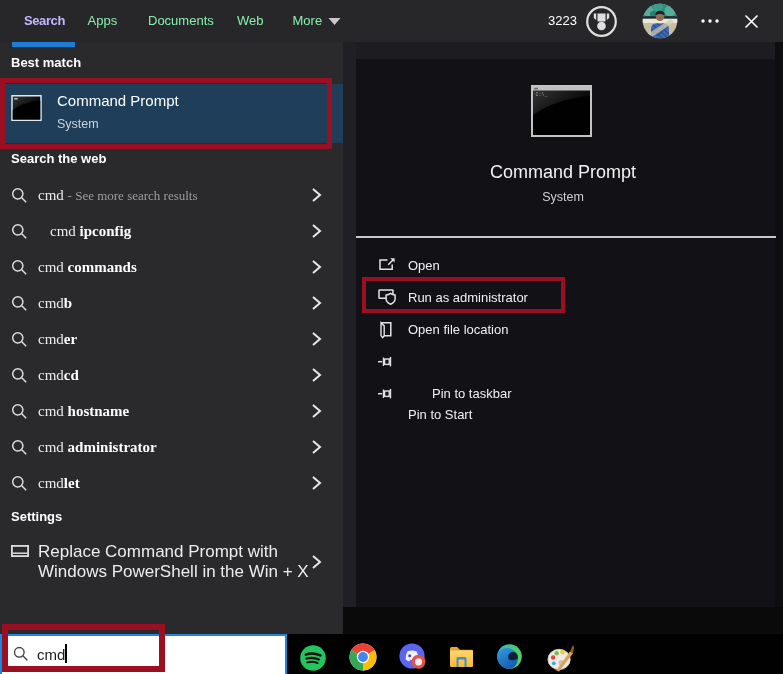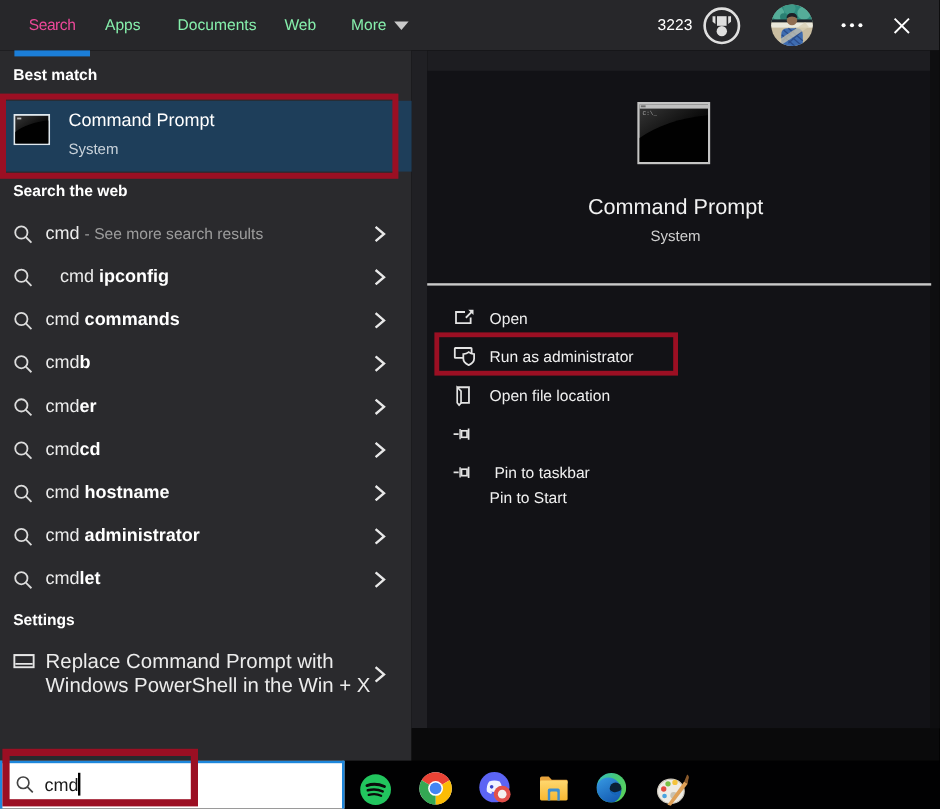--- a/index.html
+++ b/index.html
@@ -8,28 +8,28 @@
   .abs{position:absolute;}
   .topbar{left:0;top:0;width:783px;height:42px;background:#27272a;}
   .leftpanel{left:0;top:42px;width:343px;height:592px;background:#2a2a2d;}
   .gapstrip{left:343px;top:42px;width:13px;height:565px;background:#202024;}
   .rightouter{left:356px;top:42px;width:427px;height:565px;background:#1d1d21;}
   .rightinner{left:356px;top:59px;width:419px;height:548px;background:#121216;}
   .belowright{left:343px;top:607px;width:440px;height:27px;background:#0a0a0b;}
   .taskbar{left:0;top:634px;width:783px;height:40px;background:#010102;}
 
   .tab{top:13px;font-size:13px;line-height:16px;color:#86efac;white-space:nowrap;}
-  .tabsel{color:#ec4899;font-weight:normal;letter-spacing:-0.4px;}
+  .tabsel{color:#c4b5fd;font-weight:bold;letter-spacing:-0.4px;}
   .underline{left:12px;top:42px;width:63px;height:4.5px;background:#1b7ed8;}
 
   .bluerow{left:0;top:84px;width:343px;height:59px;background:#1e3e5a;}
   .redrect{border:5px solid #9b0f23;box-sizing:border-box;}
   .label{font-weight:bold;font-size:13px;line-height:16px;color:#fff;white-space:nowrap;}
 
-  .row-text{font-size:15px;line-height:20px;color:#ececec;white-space:nowrap;}
+  .row-text{font-size:15px;line-height:20px;color:#ececec;white-space:nowrap;font-family:Liberation Serif, serif;}
   .gray2{color:#9d9d9d;font-size:13px;}
   .row-text b{color:#fff;}
 
   .menu-text{font-size:13px;line-height:18px;color:#f0f0f0;white-space:nowrap;}
   .divider{left:356px;top:236px;width:420px;height:2px;background:#c9c9c9;}
 
   .searchbox{left:0;top:634px;width:287px;height:40px;background:#fff;
      border-top:2px solid #1e87dc;border-right:2px solid #1e87dc;border-left:2px solid #1e87dc;
      box-sizing:border-box;}
 </style>
@@ -237,21 +237,21 @@
       <rect x="7.6" y="6" width="4.6" height="5.4" fill="none" stroke="#e3e3e3" stroke-width="1.4"></rect>
       <path d="M12.8 4 H14.2 V13.4 H12.8 Z" fill="#e3e3e3"></path>
     </svg>
     <div class="abs menu-text" style="left:408px;top:362px;margin-top:44px;">Pin to Start</div>
     <svg class="abs" style="left:377px;top:385px;" width="20" height="18" viewBox="0 0 20 18">
       <path d="M1 8.7 H5.2" stroke="#e3e3e3" stroke-width="1.5"></path>
       <path d="M5.8 4.4 H7 V13 H5.8 Z" fill="#e3e3e3"></path>
       <rect x="7.6" y="6" width="4.6" height="5.4" fill="none" stroke="#e3e3e3" stroke-width="1.4"></rect>
       <path d="M12.8 4 H14.2 V13.4 H12.8 Z" fill="#e3e3e3"></path>
     </svg>
-    <div class="abs menu-text" style="left:412px;top:385px;">Pin to taskbar</div>
+    <div class="abs menu-text" style="left:432px;top:385px;">Pin to taskbar</div>
   </div>
 <div class="abs redrect" style="left:362px;top:277px;width:203px;height:36px;border-width:4px;"></div>
 
 <div class="abs searchbox"></div>
 <svg class="abs" style="left:13px;top:646px;" width="16" height="16" viewBox="0 0 16 16">
     <circle cx="6.3" cy="6.3" r="4.8" fill="none" stroke="#444" stroke-width="1.4"></circle>
     <path d="M9.8 9.8 L14.3 14.3" stroke="#444" stroke-width="1.4"></path>
   </svg>
 <div class="abs" style="left:37px;top:645px;font-size:15px;line-height:19px;color:#1a1a1a;">cmd</div>
 <div class="abs" style="left:65px;top:644px;width:1.5px;height:19px;background:#000;"></div>

